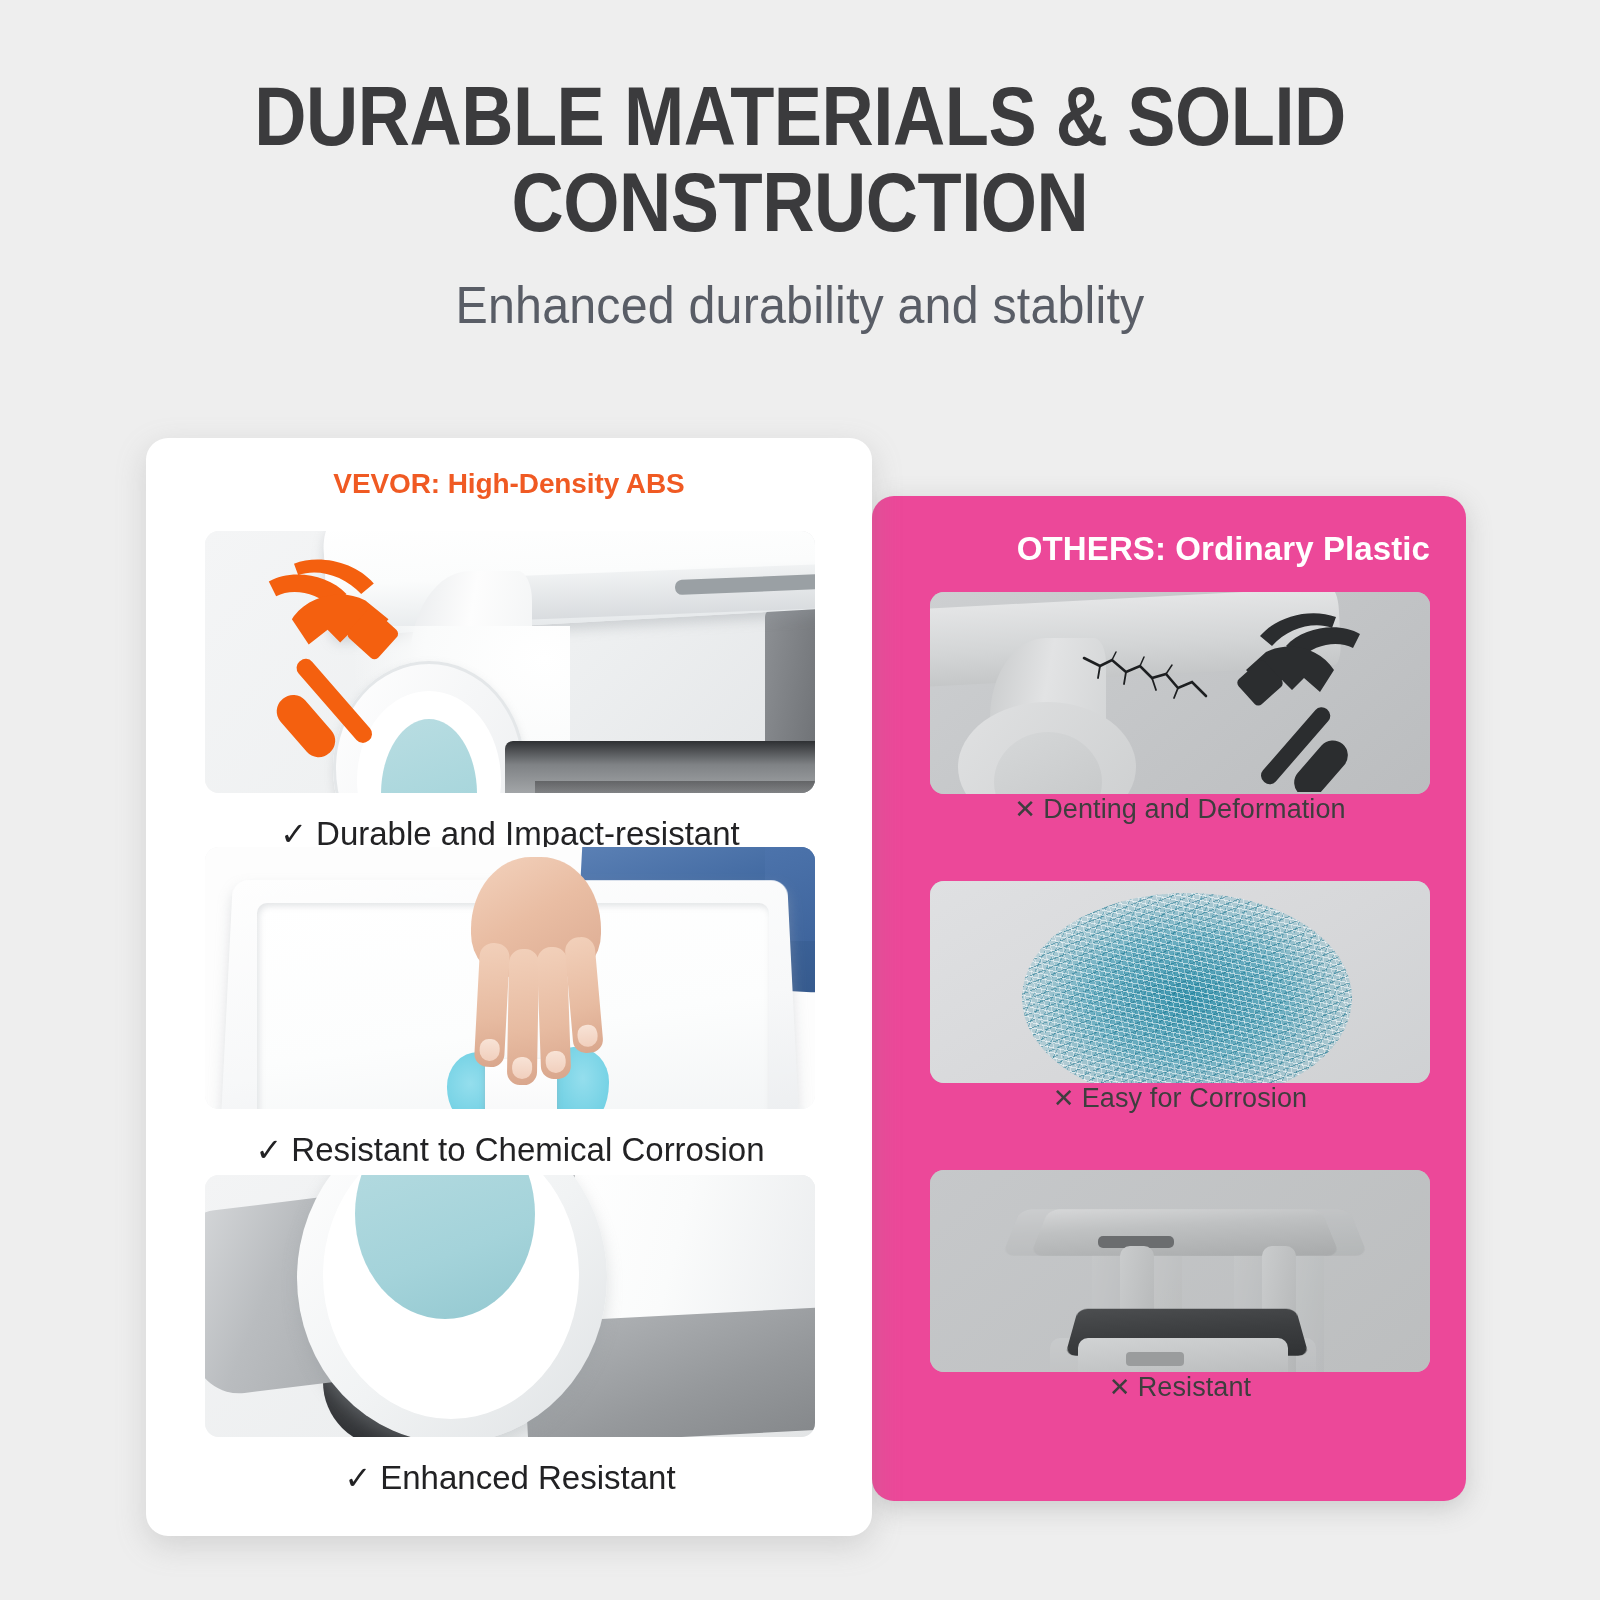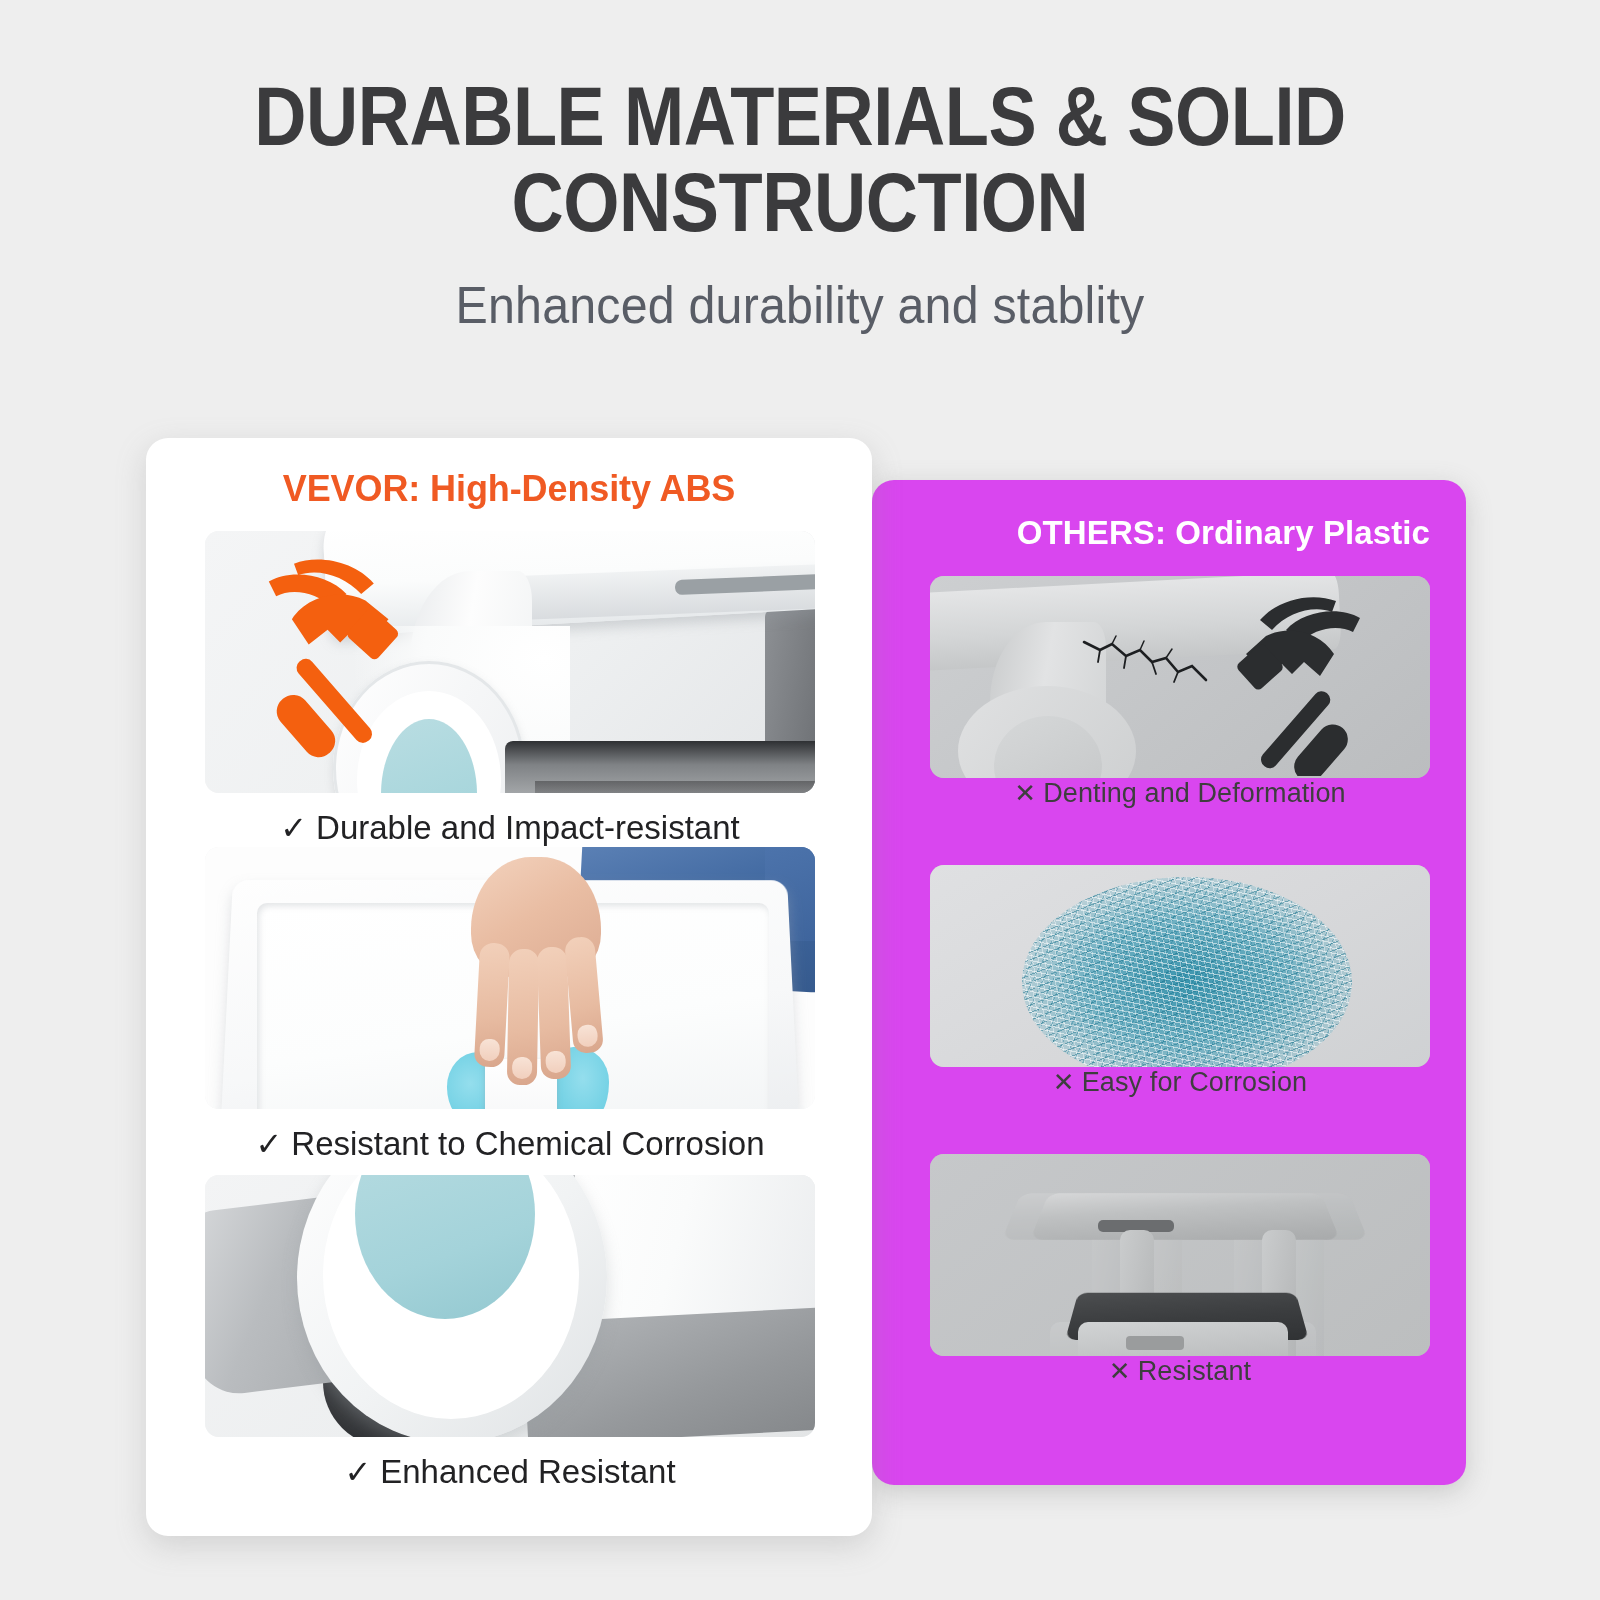--- a/index.html
+++ b/index.html
@@ -52,24 +52,24 @@
     position: absolute;
     top: 0; left: 0;
     width: 1600px;
     height: 1600px;
   }
 
   
   #others-panel {
     position: absolute;
     left: 872px;
-    top: 480px;
+    top: 496px;
     width: 594px;
     height: 1005px;
-    background: #d946ef;
+    background: #ec4899;
     border-radius: 22px;
     box-shadow: 0 7px 26px rgba(120,120,120,0.30);
     padding: 0;
   }
 
   #others-title {
     color: #ffffff;
     font-size: 33px;
     font-weight: bold;
     text-align: right;
@@ -114,21 +114,21 @@
     width: 726px;
     height: 1098px;
     background: #ffffff;
     border-radius: 22px;
     box-shadow: 0 10px 30px rgba(140,140,140,0.28);
     z-index: 5;
   }
 
   #vevor-title {
     color: #f05a23;
-    font-size: 36px;
+    font-size: 28px;
     font-weight: bold;
     text-align: center;
     padding-top: 30px;
     letter-spacing: -0.1px;
   }
 
   .vevor-item { position: absolute; left: 59px; width: 610px; }
 
   .vevor-thumb {
     width: 610px;
@@ -136,21 +136,21 @@
     border-radius: 14px;
     overflow: hidden;
     position: relative;
     background: #f2f3f4;
   }
 
   .vevor-cap {
     text-align: center;
     font-size: 33px;
     color: #222224;
-    margin-top: 16px;
+    margin-top: 22px;
     white-space: nowrap;
   }
   .vevor-cap .ck {
     font-size: 32px;
     margin-right: 9px;
     font-weight: 300;
   }
 
   
   .a1-bg { position:absolute; inset:0; background: linear-gradient(135deg,#f4f5f6 0%,#eef0f1 55%,#e3e5e7 100%); }

